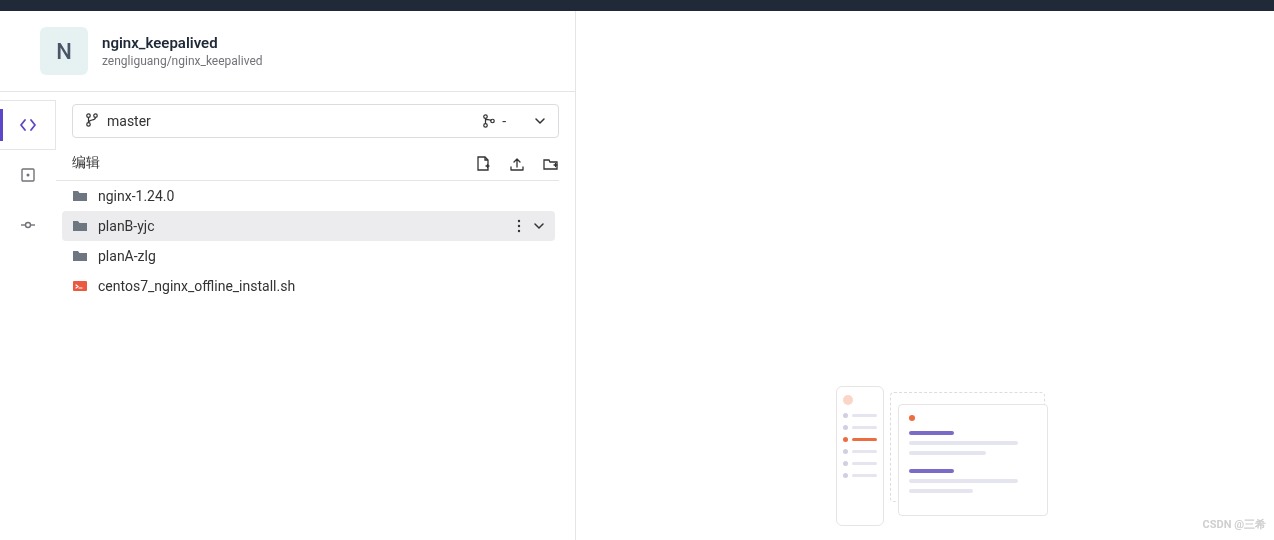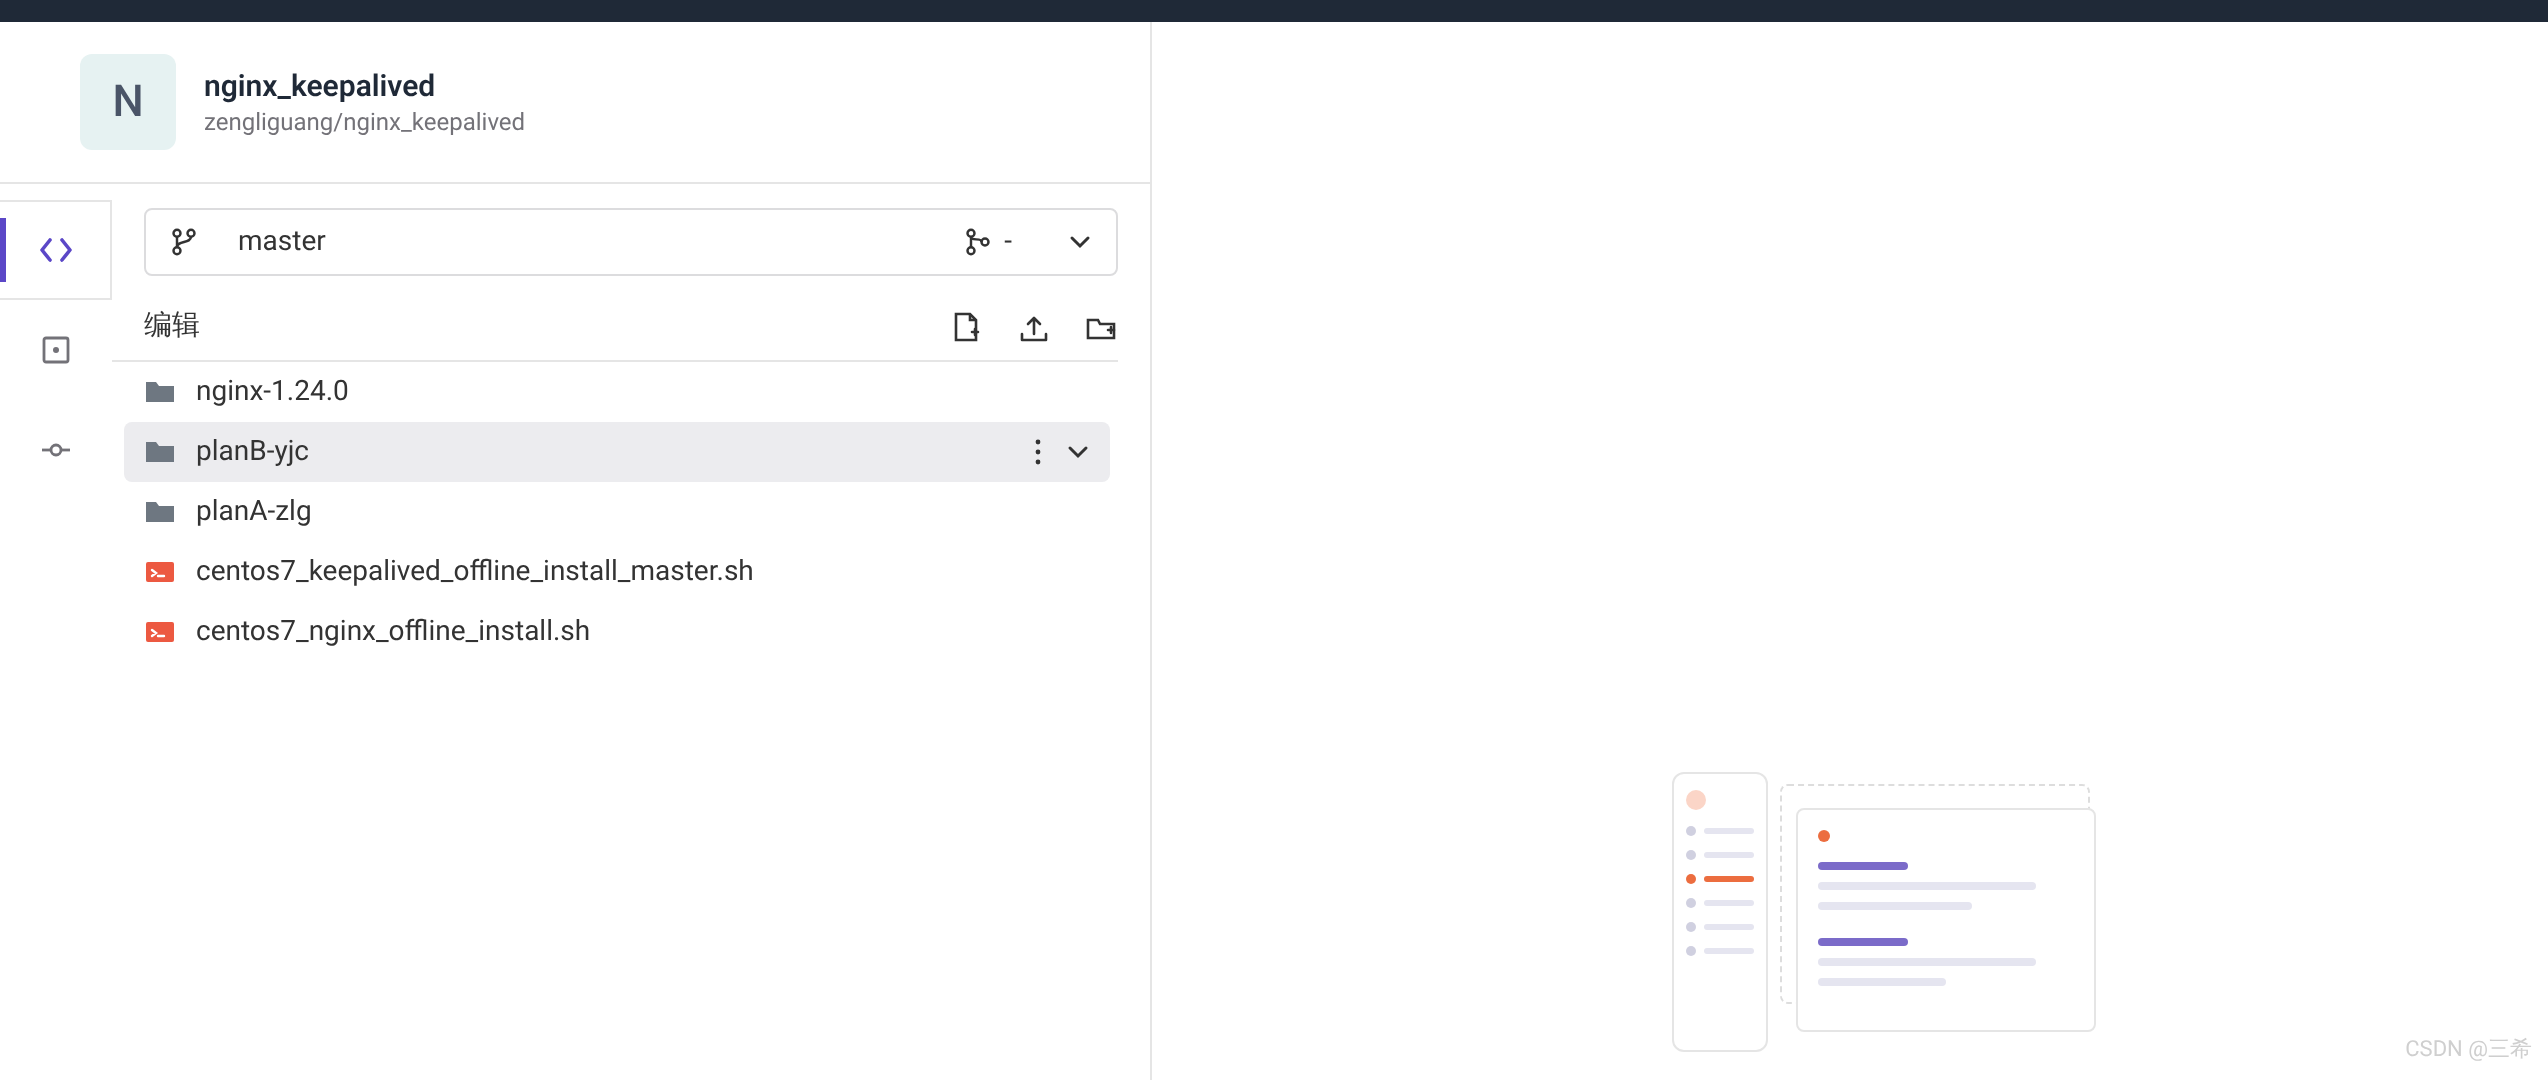--- a/index.html
+++ b/index.html
@@ -23,41 +23,41 @@
     .side-nav { width: 56px; display: flex; flex-direction: column; align-items: center; padding-top: 8px; }
     .side-nav-item { width: 56px; height: 50px; display: flex; align-items: center; justify-content: center; cursor: pointer; position: relative; }
     .side-nav-item.active::before { content: ''; position: absolute; left: 0; top: 8px; bottom: 8px; width: 3px; background: #5b47c7; }
     .side-nav-item.active { background: #fff; border: 1px solid #e5e5e5; border-left: none; }
     .side-nav-item svg { width: 16px; height: 16px; }
     
     .file-area { flex: 1; padding: 12px 16px 0 0; }
     
     .branch-row { display: flex; margin-left: 16px; margin-bottom: 8px; }
     .branch-selector { flex: 1; border: 1px solid #dcdcde; border-radius: 4px; display: flex; align-items: center; height: 34px; cursor: pointer; }
-    .branch-left { display: flex; align-items: center; gap: 20px; padding: 0 12px; flex: 1; }
+    .branch-left { display: flex; align-items: flex-start; gap: 8px; padding: 0 12px; flex: 1; }
     .branch-mid { display: flex; align-items: center; gap: 6px; padding: 0 16px; color: #333; font-size: 14px; }
     .branch-right { padding: 0 12px; display: flex; align-items: center; }
     .branch-text { font-size: 14px; color: #333; }
     
     .edit-row { display: flex; justify-content: space-between; align-items: flex-end; padding: 8px 0 8px 16px; border-bottom: 1px solid #e5e5e5; margin-left: 0; }
     .edit-label { font-size: 14px; color: #333; }
     .edit-actions { display: flex; gap: 18px; }
     .edit-actions svg { cursor: pointer; }
     
     .file-list { margin-left: 0; }
     .file-item { display: flex; align-items: center; gap: 10px; padding: 7px 8px 7px 16px; cursor: pointer; font-size: 14px; color: #333; }
     .file-item.hovered { background: #ececef; border-radius: 4px; margin: 0 4px 0 6px; padding-left: 10px; padding-right: 10px; }
     .file-item-actions { margin-left: auto; display: flex; gap: 8px; align-items: center; }
     .folder-icon { flex-shrink: 0; }
     .script-icon { flex-shrink: 0; }
     
     .right-area { flex: 1; position: relative; }
     .empty-illustration { position: absolute; left: 260px; top: 375px; width: 220px; height: 140px; }
     
-    .watermark { position: absolute; right: 8px; bottom: 8px; font-size: 11px; color: #cfcfcf; }
+    .watermark { position: absolute; right: 8px; bottom: 8px; font-size: 11px; color: #cfcfcf; font-weight: bold; }
     
     
     .illus { position: relative; width: 220px; height: 140px; }
     .illus .sidebar-mock { position: absolute; left: 0; top: 0; width: 48px; height: 140px; border: 1px solid #e5e5e5; border-radius: 6px; background: #fff; padding: 8px 6px; }
     .illus .sidebar-mock .circ { width: 10px; height: 10px; border-radius: 50%; background: #fbd5c7; margin-bottom: 8px; }
     .illus .sidebar-mock .row { display: flex; align-items: center; gap: 4px; margin-bottom: 7px; }
     .illus .sidebar-mock .dot { width: 5px; height: 5px; border-radius: 50%; }
     .illus .sidebar-mock .line { height: 3px; border-radius: 2px; flex: 1; }
     .illus .main-mock-back { position: absolute; left: 54px; top: 6px; width: 155px; height: 110px; border: 1px dashed #ddd; border-radius: 4px; }
     .illus .main-mock { position: absolute; left: 62px; top: 18px; width: 150px; height: 112px; border: 1px solid #e5e5e5; border-radius: 4px; background: #fff; padding: 10px; }
@@ -177,27 +177,20 @@
             <svg class="folder-icon" width="16" height="16" viewBox="0 0 16 16">
                 <path d="M1 3h5l1.5 2H15v8H1V3z" fill="#6e7781"></path>
               </svg>
             <span>planA-zlg</span>
           </div>
           <div class="file-item">
             <svg class="script-icon" width="16" height="16" viewBox="0 0 16 16">
                 <rect x="1" y="3" width="14" height="10" rx="1" fill="#ec5941"></rect>
                 <path d="M4 7l2 1.5L4 10M7 10h3" stroke="#fff" stroke-width="1.2" fill="none" stroke-linecap="round"></path>
               </svg>
-            <span>centos7_keepalived_offline_install_master.sh</span>
-          </div>
-          <div class="file-item">
-            <svg class="script-icon" width="16" height="16" viewBox="0 0 16 16">
-                <rect x="1" y="3" width="14" height="10" rx="1" fill="#ec5941"></rect>
-                <path d="M4 7l2 1.5L4 10M7 10h3" stroke="#fff" stroke-width="1.2" fill="none" stroke-linecap="round"></path>
-              </svg>
             <span>centos7_nginx_offline_install.sh</span>
           </div>
         </div>
       </div>
     </div>
   </div>
 
   <div class="right-area">
     <div class="empty-illustration">
       <div class="illus">

